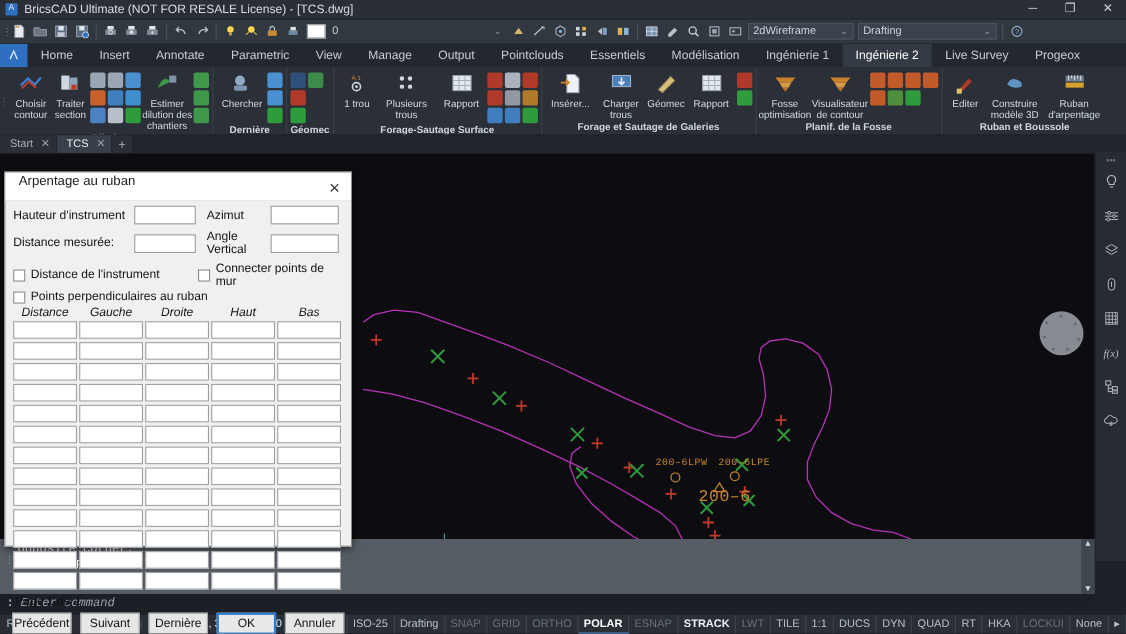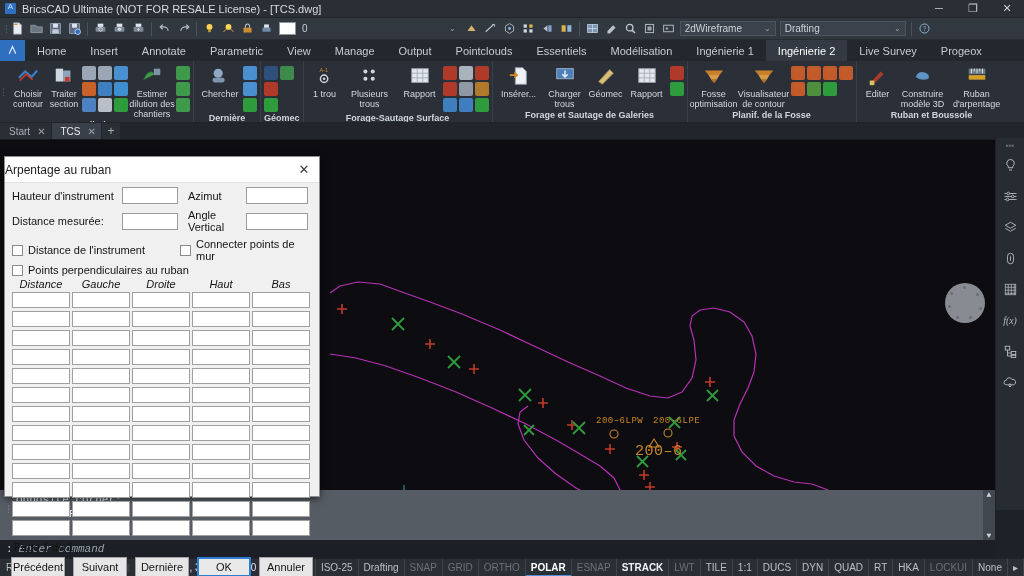--- a/index.html
+++ b/index.html
@@ -182,21 +182,21 @@
   .sb-item.polar { color: #ffffff; font-weight: bold; border-bottom: 2px solid #4e8fd6; }
   .sb-coord { padding: 0 8px; color: #dfe4ea; }
 
   
   .dialog {
     position: absolute; left: 4px; top: 156px; width: 316px; height: 341px;
     background: #f0f0f0; border: 1px solid #8d8d8d;
     box-shadow: 0 2px 7px rgba(0,0,0,.55); font-size: 11px; color: #1a1a1a;
   }
   .dlg-title {
-    height: 26px; display: flex; align-items: center; padding-left: 0;
+    height: 26px; display: flex; align-items: flex-start; padding-left: 12px;
     background: #ffffff; border-bottom: 1px solid #e2e2e2; gap: 28px;
   }
   .dlg-title .t { font-size: 12px; color: #1c1c1c; }
   .dlg-close {
     margin-left: auto; width: 30px; height: 26px; display: flex; align-items: center;
     justify-content: center; color: #3b3b3b; font-size: 13px;
   }
   .dlg-body { padding: 4px 7px 0 7px; }
   .frow { display: flex; align-items: center; margin-bottom: 5px; }
   .flabel { font-size: 11px; color: #131313; }

